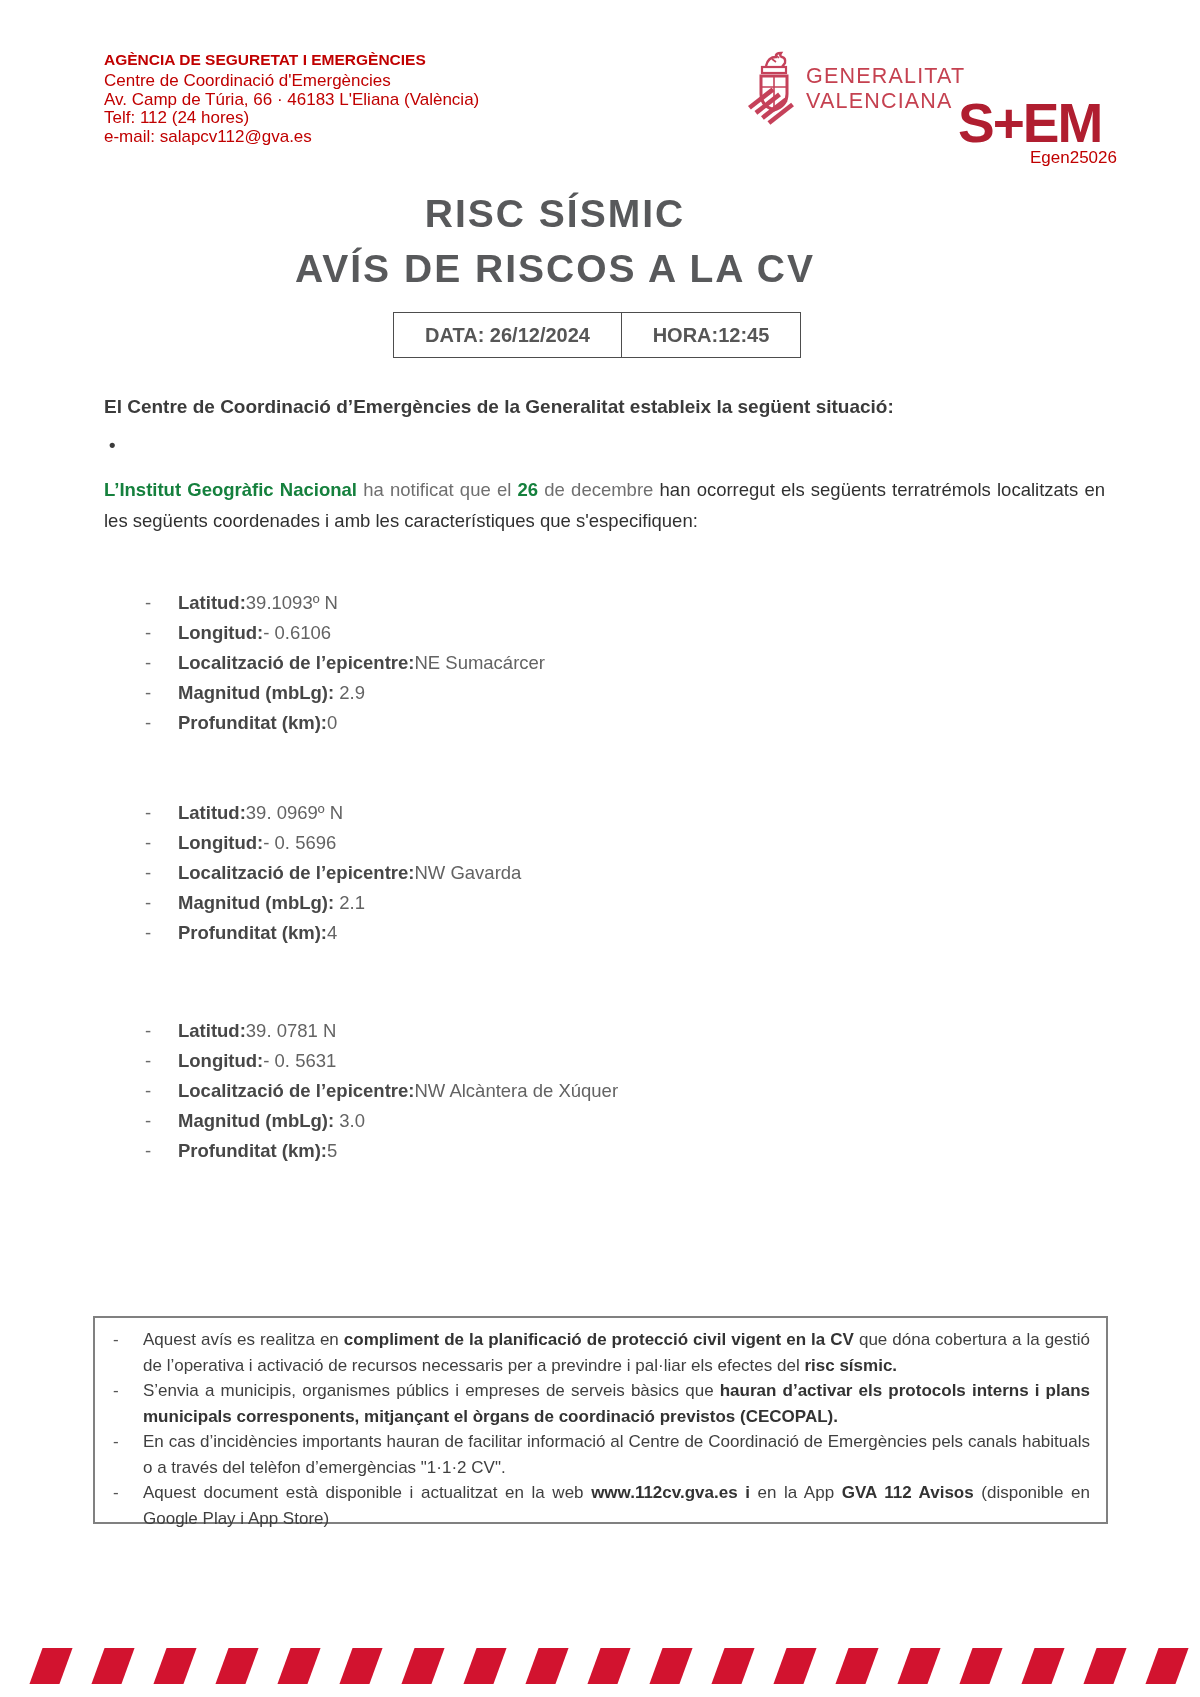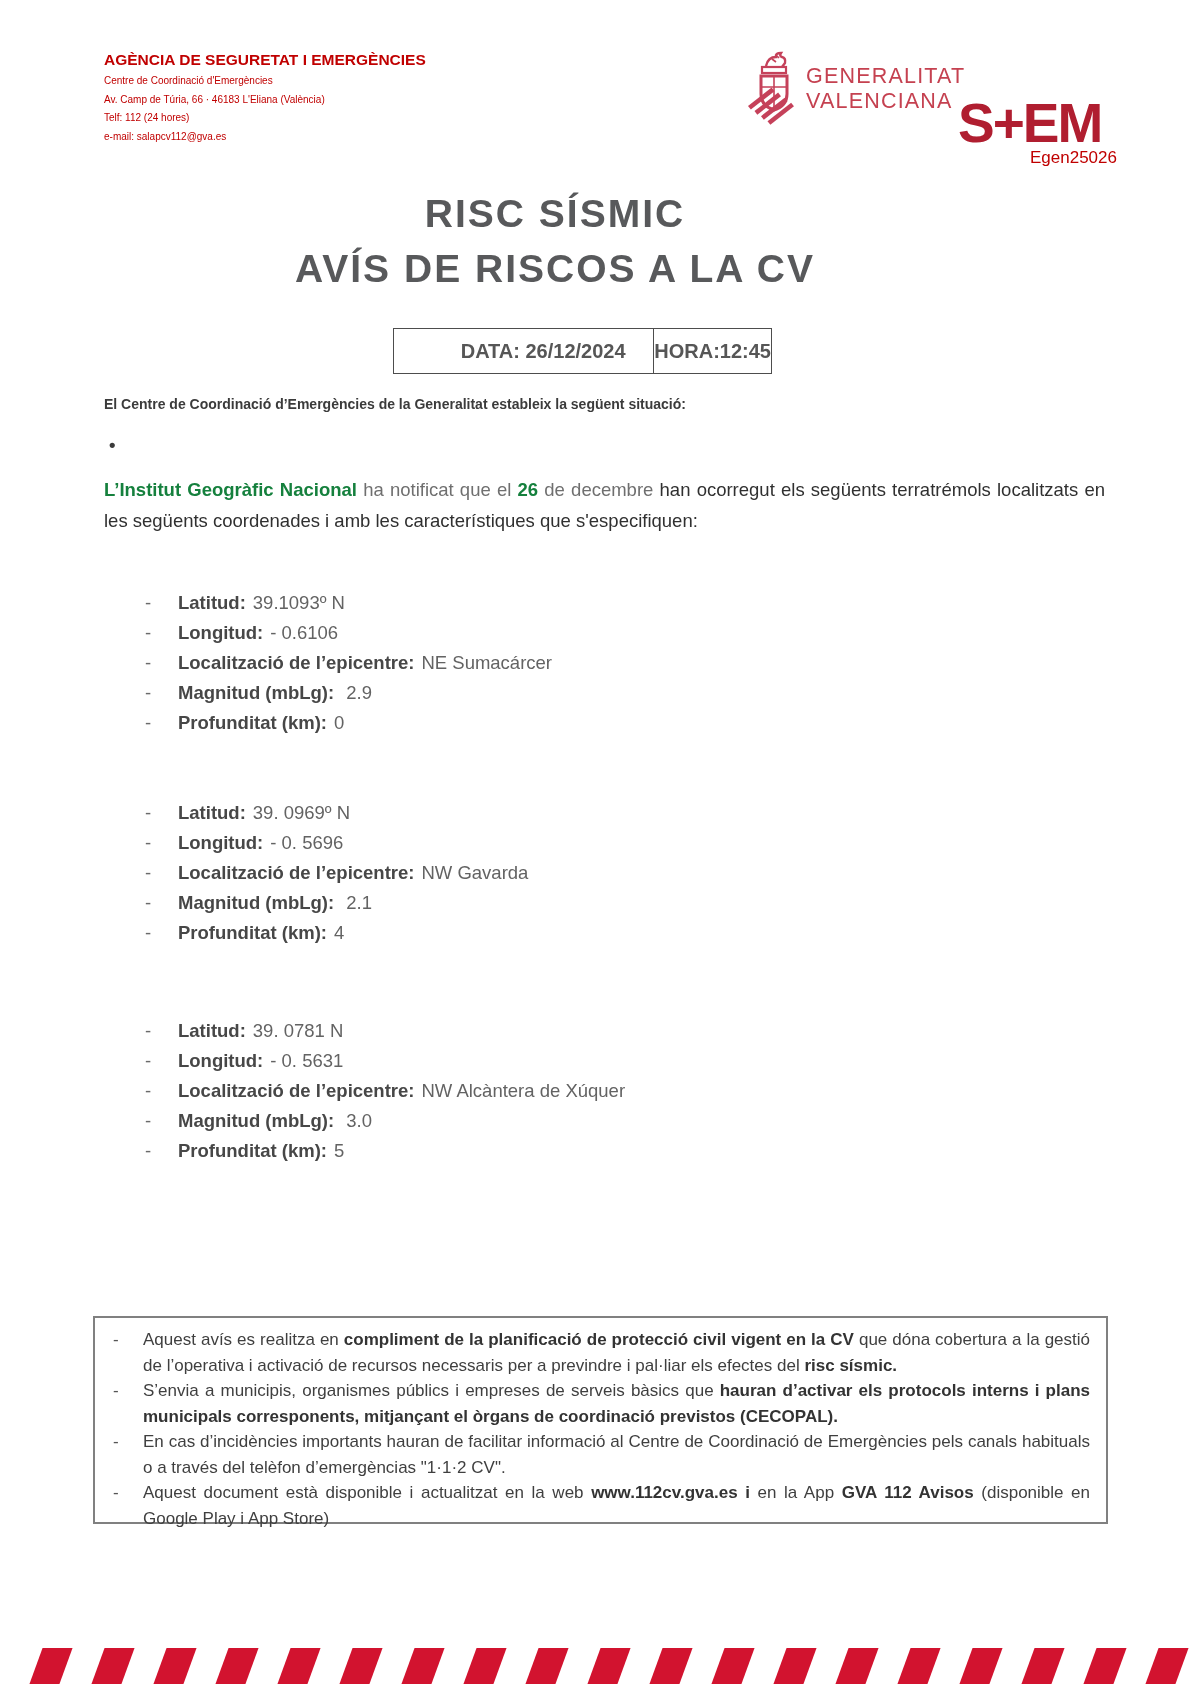--- a/index.html
+++ b/index.html
@@ -5,55 +5,55 @@
   html,body{margin:0;padding:0;background:#e8e8e8;}
   .page{
     position:relative; width:1200px; height:1697px; margin:0 auto;
     background:#ffffff; overflow:hidden;
     font-family:"Liberation Sans", sans-serif;
     text-decoration:underline;
   }
   
   .agency{position:absolute; left:104px; top:50px; color:#C00000;}
   .agency .name{font-size:15.5px; font-weight:700; line-height:20px; margin-bottom:2px;}
-  .agency .line{font-size:10px; line-height:18.5px;}
+  .agency .line{font-size:17px; line-height:18.5px;}
   .emblem{position:absolute; left:742px; top:50px;}
   .gva-text{position:absolute; left:806px; top:64px; color:#C54150;
     font-size:21.5px; letter-spacing:1.2px; line-height:25px; font-weight:400;}
   .sem{position:absolute; left:958px; top:52px; color:#B01E30;
     font-size:55px; font-weight:800; letter-spacing:-2px; line-height:55px;margin-top:44px;}
   .egen{position:absolute; left:1030px; top:148px; width:80px; text-align:right;
     color:#C00000; font-size:17px;}
   
   .title{position:absolute; left:100px; top:186px; width:910px; text-align:center;
     color:#58595B; font-size:39px; font-weight:700; letter-spacing:2px; line-height:55px;}
   
-  .meta{position:absolute; left:393px; top:328px; width:379px; display:flex;
-    border:1.5px solid #4d4d4d; box-sizing:border-box;padding-left:39px;}
+  .meta{position:absolute; left:393px; top:312px; width:408px; display:flex;
+    border:1.5px solid #4d4d4d; box-sizing:border-box;}
   .meta .cell{padding:11px 0 10px; text-align:center; font-size:20px; font-weight:700; color:#565656;}
   .meta .c1{width:227px;}
   .meta .c2{flex:1; border-left:1.5px solid #4d4d4d;}
   
   .lead{position:absolute; left:104px; top:396px; width:1000px;
-    font-size:14px; font-weight:700; color:#3B3B3B;}
+    font-size:19px; font-weight:700; color:#3B3B3B;}
   .bullet-row{position:absolute; left:104px; top:434px; width:1000px; display:flex;
     font-size:18.5px; font-weight:700; color:#3B3B3B;}
   .bullet-row .dot{width:36px; padding-left:5px; box-sizing:border-box;}
   .notice{position:absolute; left:104px; top:474px; width:1001px;
     font-size:18.5px; line-height:31px; text-align:justify;}
   .seg-b{font-weight:700; color:#15803d;margin-top:40px;}
   .seg-l{color:#6F6F6F;}
   .seg-d{color:#303030;}
   
   .quake{position:absolute; left:104px; width:760px;}
   .q0{top:588px;} .q1{top:798px;} .q2{top:1016px;}
   .qline{display:flex; line-height:30px; font-size:18.5px;}
   .qdash{width:74px; padding-left:41px; box-sizing:border-box; color:#6a6a6a;}
   .qlabel{font-weight:700; color:#474747; white-space:pre;}
-  .qvalue{color:#636363; margin-left:7px; white-space:pre;text-align:right;}
+  .qvalue{color:#636363; white-space:pre;text-align:right;}
   
   .fbox{position:absolute; left:93px; top:1316px; width:1015px; height:208px;
     border:2px solid #808080; box-sizing:border-box; padding:9px 16px 0 10px;}
   .fitem{position:relative; padding-left:38px; font-size:17px; line-height:25.5px;
     text-align:justify; color:#3F3F3F;}
   .fitem .fdash{position:absolute; left:8px; color:#555;}
   .fb{font-weight:700; color:#333333;}
   
   .band{position:absolute; left:36px; top:1648px; display:flex; gap:32px;}
   .pg{flex:none; width:30px; height:36px; background:#D2132F; transform:skewX(-20deg);}

